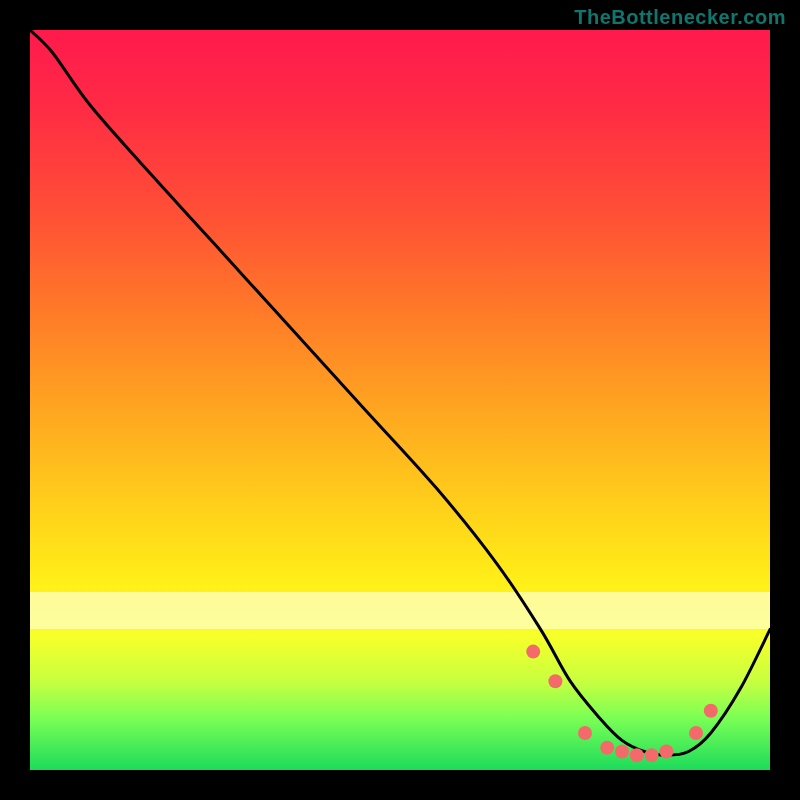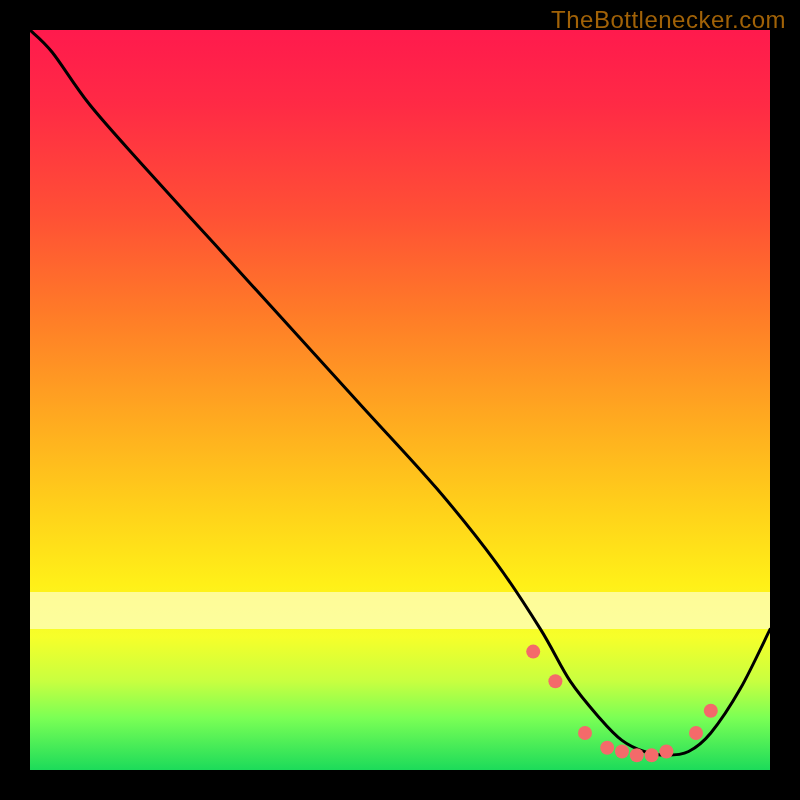--- a/index.html
+++ b/index.html
@@ -61,24 +61,24 @@
     left: 0;
     top: 0;
     width: 100%;
     height: 100%;
     overflow: visible;
   }
   .watermark {
     position: absolute;
     top: 6px;
     right: 14px;
-    color: #a16207;
-    font-size: 24px;
+    color: #0f766e;
+    font-size: 20px;
     letter-spacing: 0.5px;
-    font-weight: 400;
+    font-weight: 700;
     user-select: none;
   }
 </style>
 </head>
 <body>
 
 <div class="frame">
   <div class="watermark">TheBottleneсker.com</div>
   <div class="plot-area">
     <div class="gradient-bg"></div>

